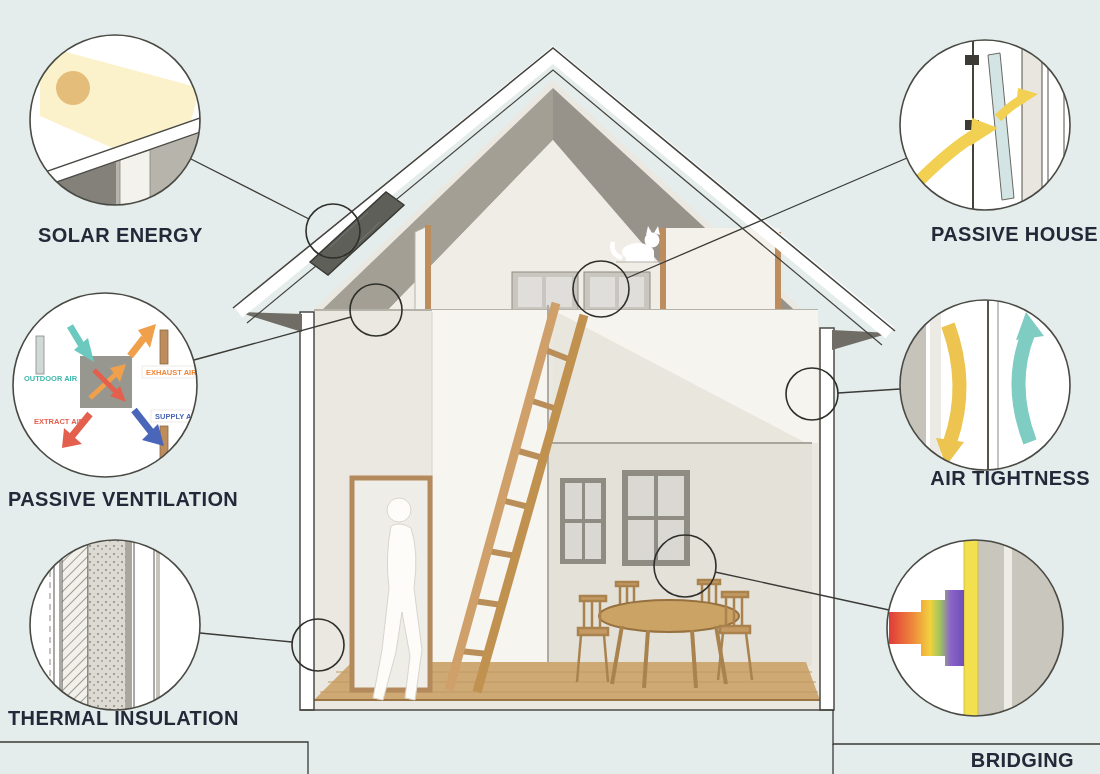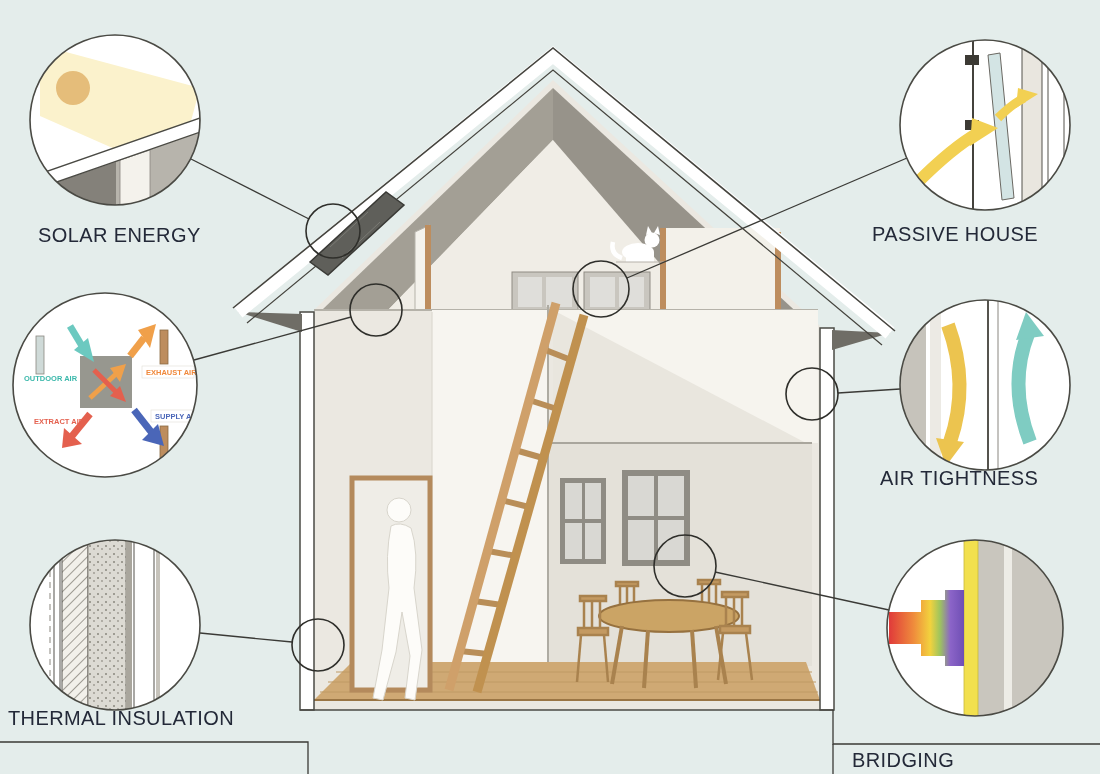--- a/index.html
+++ b/index.html
@@ -1,28 +1,28 @@
 <!DOCTYPE html>
 <html><head>
 <meta charset="utf-8">
 <style>
   html,body{margin:0;padding:0;}
   body{width:1100px;height:774px;overflow:hidden;background:#e4edeb;font-family:"Liberation Sans",sans-serif;}
   #stage{position:relative;width:1100px;height:774px;background:#e4edeb;}
   #scene{position:absolute;left:0;top:0;}
   .diagram-label{
     position:absolute;
-    font-weight:400;
+    font-weight:700;
     font-size:20px;
     line-height:24px;
     letter-spacing:.4px;
     color:#232938;
     white-space:nowrap;
   }
-  .center{text-align:left;white-space:normal;}
+  .center{text-align:right;white-space:normal;}
   svg text{font-family:"Liberation Sans",sans-serif;font-weight:bold;}
 </style>
 </head>
 <body>
 
 <div id="stage">
 
 <svg id="scene" width="1100" height="774" viewBox="0 0 1100 774">
   <defs>
     <clipPath id="cpSolar">
@@ -334,20 +334,21 @@
     <circle cx="975" cy="628" r="88" fill="none" stroke="#4a4a44" stroke-width="1.6"></circle>
   </g>
 </svg>
 
 <div class="diagram-label" style="left:38px;top:223px;">SOLAR ENERGY</div>
 
 <div class="diagram-label center" style="left:872px;top:222px;width:226px;">
   <div>PASSIVE HOUSE</div>
 </div>
 
+<div class="diagram-label" style="left:8px;top:487px;">PASSIVE VENTILATION</div>
 
 <div class="diagram-label center" style="left:880px;top:466px;width:210px;">AIR TIGHTNESS</div>
 
 <div class="diagram-label" style="left:8px;top:706px;">THERMAL INSULATION</div>
 
-<div class="diagram-label center" style="left:852px;top:748px;width:246px;">BRIDGING</div>
+<div class="diagram-label center" style="left:828px;top:748px;width:246px;">BRIDGING</div>
 
 </div>
 
 </body></html>

